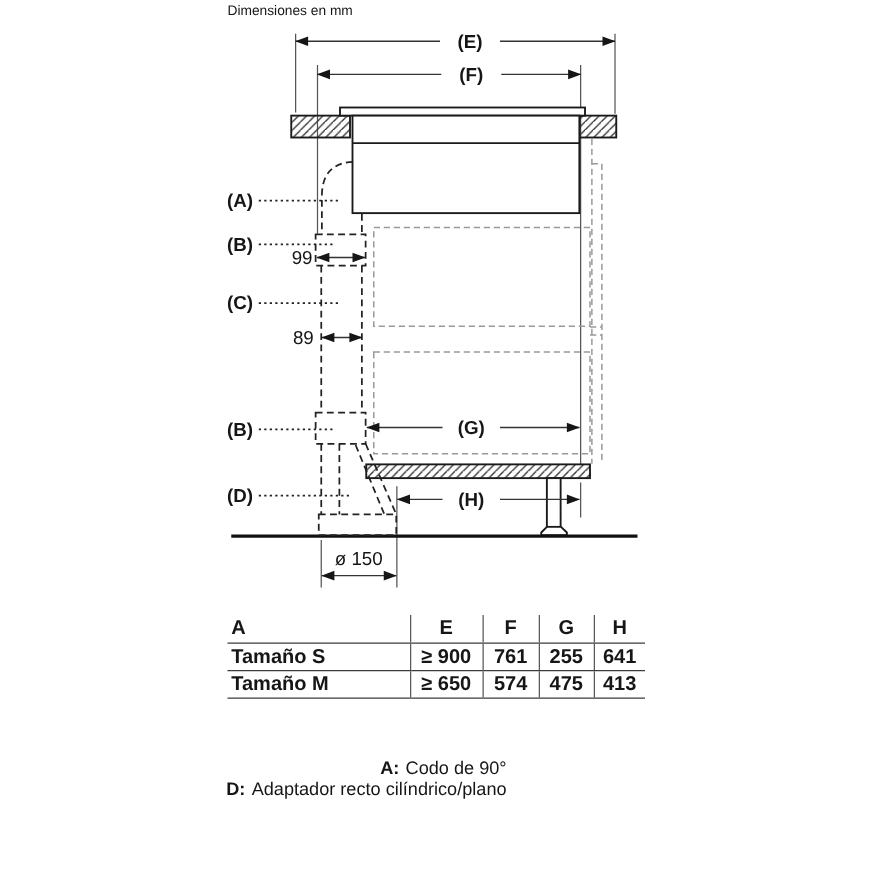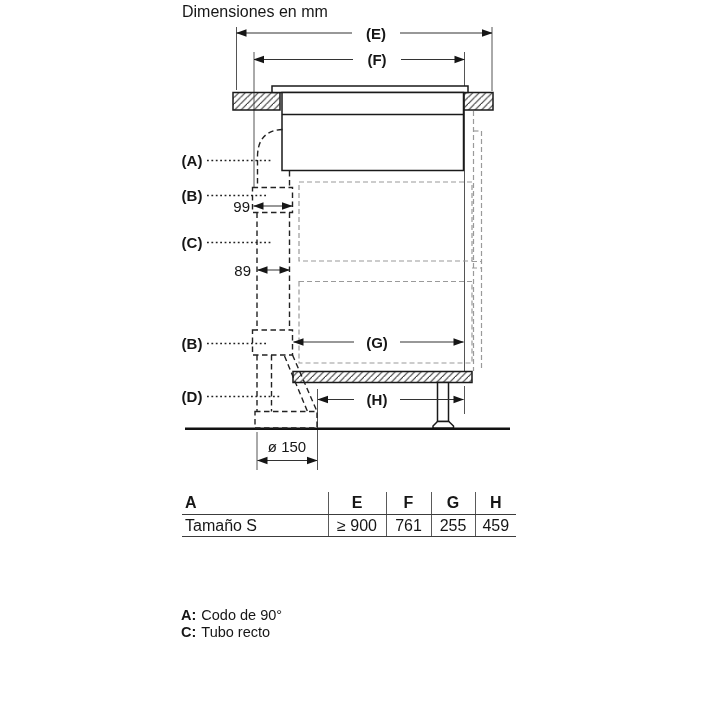--- a/index.html
+++ b/index.html
@@ -1,40 +1,40 @@
 <!DOCTYPE html>
 <html><head>
 <meta charset="utf-8">
 <style>
   html,body{margin:0;padding:0;}
   body{
     width:703px;height:703px;position:relative;background:#fff;
     font-family:"Liberation Sans",sans-serif;color:#111;overflow:hidden;
   }
-  #title{position:absolute;left:182px;top:3px;font-size:16px;color:#161616;}
+  #title{position:absolute;left:182px;top:3px;font-size:11px;color:#161616;}
   #diagram{position:absolute;left:0;top:0;}
   svg text{font-family:"Liberation Sans",sans-serif;fill:#161616;}
   .dimlabel{font-size:15px;font-weight:bold;}
   .numlabel{font-size:15px;}
   
   #size-table{
     position:absolute;left:182px;top:492px;width:334px;
     border-collapse:collapse;table-layout:fixed;font-size:16px;color:#161616;
   }
   #size-table th,#size-table td{
     padding:0;height:21px;border-bottom:1.6px solid #3c3c3c;
-    font-weight:normal;text-align:center;white-space:nowrap;
+    font-weight:bold;text-align:center;white-space:nowrap;
   }
   #size-table tr.hdr th{height:22px;font-weight:bold;}
   #size-table th:first-child,#size-table td:first-child{
     text-align:left;padding-left:3px;
   }
   #size-table th + th,#size-table td + td{border-left:1.2px solid #5a5a5a;}
   
-  #legend{position:absolute;left:181px;top:607px;font-size:14.5px;color:#161616;}
+  #legend{position:absolute;left:181px;top:607px;font-size:14.5px;color:#161616;text-align:right;}
   #legend .row{line-height:16.8px;white-space:nowrap;}
   #legend b{margin-right:5px;}
 </style>
 </head>
 <body>
 
 <div id="title">Dimensiones en mm</div>
 
 <svg id="diagram" width="703" height="480" viewBox="0 0 703 480">
   <defs>
@@ -151,21 +151,28 @@
     <th>E</th>
     <th>F</th>
     <th>G</th>
     <th>H</th>
   </tr>
   <tr>
     <td>Tamaño S</td>
     <td>≥ 900</td>
     <td>761</td>
     <td>255</td>
-    <td>459</td>
+    <td>641</td>
+  </tr>
+  <tr>
+    <td>Tamaño M</td>
+    <td>≥ 650</td>
+    <td>574</td>
+    <td>475</td>
+    <td>413</td>
   </tr>
 </tbody>
   </table>
 
 <div id="legend">
   <div class="row"><b>A:</b><span>Codo de 90°</span></div>
-  <div class="row"><b>C:</b><span>Tubo recto</span></div>
+  <div class="row"><b>D:</b><span>Adaptador recto cilíndrico/plano</span></div>
 </div>
 
 </body></html>

